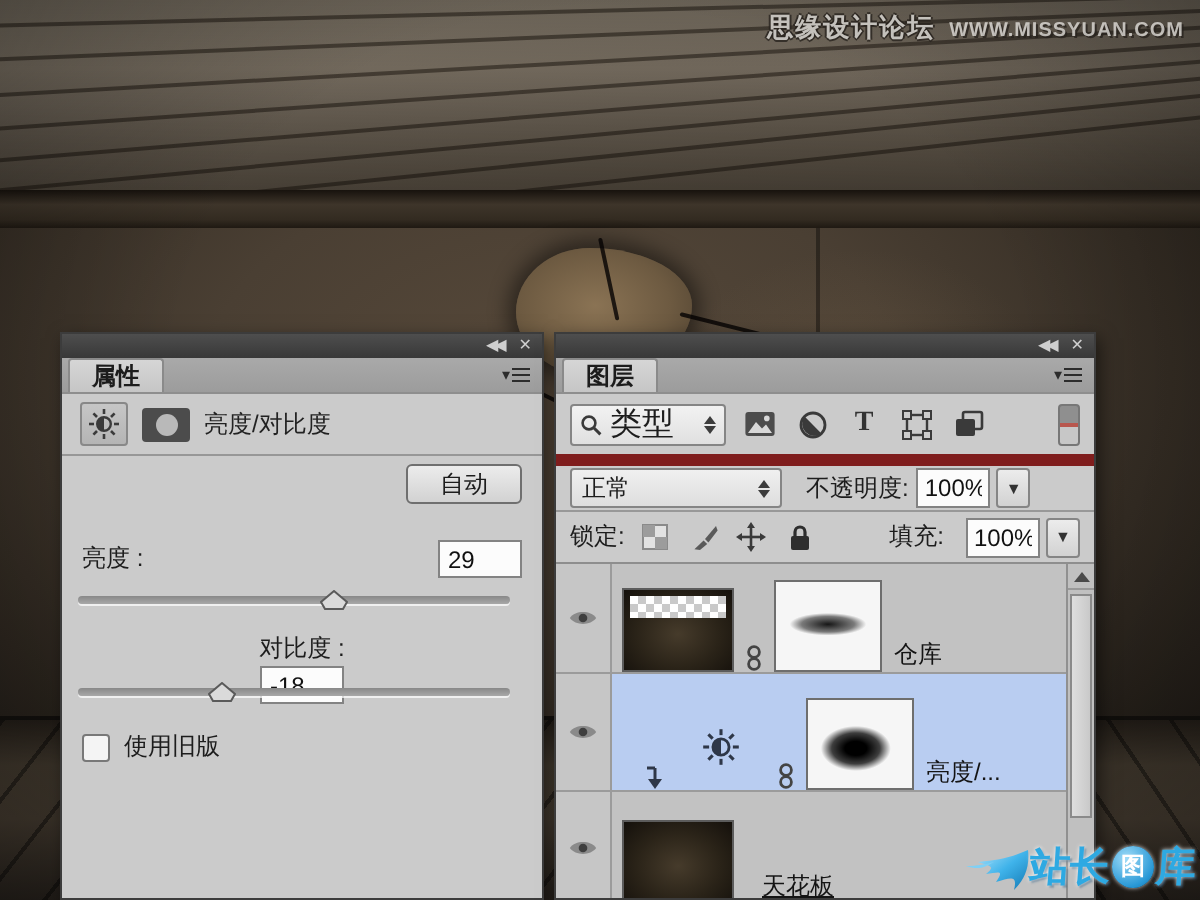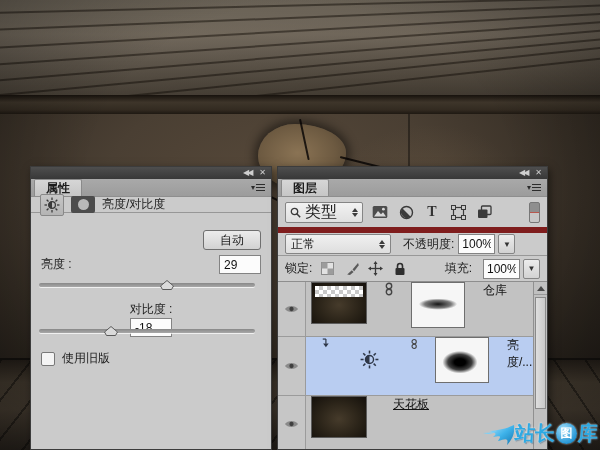--- a/index.html
+++ b/index.html
@@ -63,29 +63,29 @@
   .tabrow { height:18px; background:linear-gradient(180deg,#a9a9a9,#9c9c9c); display:flex; align-items:flex-end; flex:none;
     border-bottom:1px solid #8e8e8e; }
   .tab { height:17px; line-height:17px; padding:0 11px; background:linear-gradient(180deg,#d6d6d6,#c6c6c6);
     color:#1c1c1c; font-size:12px; margin-left:3px; border:1px solid #8a8a8a; border-bottom:none; border-radius:2px 2px 0 0;font-weight:bold; }
   .panelmenu { margin-left:auto; margin-right:6px; align-self:center; color:#2c2c2c; font-size:8px; display:flex; align-items:center; gap:1px; }
   .menu-lines { display:inline-block; width:9px; height:7px;
     background:linear-gradient(#2c2c2c 0 1px, transparent 1px 3px, #2c2c2c 3px 4px, transparent 4px 6px, #2c2c2c 6px 7px); }
 
   
   .props { left:30px; width:242px; }
-  .adj-header { height:16px; display:flex; align-items:center; gap:7px; padding:0 9px; flex:none;
+  .adj-header { height:31px; display:flex; align-items:center; gap:7px; padding:0 9px; flex:none;
     border-bottom:1px solid #979797; }
   .adj-icon-btn { width:24px; height:22px; background:linear-gradient(#c6c6c6,#b4b4b4); border:1px solid #888;
     border-radius:2px; display:flex; align-items:center; justify-content:center; }
   .mask-chip { width:24px; height:17px; background:#4c4c4c; border-radius:2px; display:flex; align-items:center; justify-content:center; }
   .mask-chip i { width:11px; height:11px; border-radius:50%; background:#b9b9b9; }
   .adj-title { font-size:12px; color:#222; }
   .props-body { flex:1; padding:0 10px; position:relative; }
-  .auto-btn { position:absolute; right:10px; top:17px; width:58px; height:20px; font-size:12px; color:#1d1d1d;
+  .auto-btn { position:absolute; right:10px; top:4px; width:58px; height:20px; font-size:12px; color:#1d1d1d;
     background:linear-gradient(#ececec,#d2d2d2); border:1px solid #6f6f6f; border-radius:3px; text-align:center; line-height:18px; }
   .fieldrow { position:absolute; left:10px; right:10px; display:flex; justify-content:space-between; align-items:center; }
   .frow-b { top:42px; } .frow-c { top:88px;flex-direction:column; }
   .flabel { font-size:12px; color:#1d1d1d; }
   .num-input { width:42px; height:19px; font-size:12px; color:#111; padding:0 4px; background:#fcfcfc;
     border:1px solid #838383; font-family:"Liberation Sans",sans-serif; }
   .slider { position:absolute; left:8px; right:16px; height:12px; }
   .sl-b { top:66px; } .sl-c { top:112px; }
   .track { position:absolute; left:0; right:0; top:4px; height:4px; background:linear-gradient(#888,#a8a8a8);
     border-radius:2px; box-shadow:0 1px 0 rgba(255,255,255,.7); }
@@ -120,21 +120,21 @@
     border:1px solid #838383; font-family:"Liberation Sans",sans-serif; }
   .pct-arrow { width:17px; height:20px; margin-left:3px; background:linear-gradient(#ececec,#d2d2d2);
     border:1px solid #858585; border-radius:2px; font-size:8px; color:#333; display:flex; align-items:center; justify-content:center; }
   .lockrow { height:26px; border-top:1px solid #989898; display:flex; align-items:center; padding:0 7px; gap:7px; flex:none; }
   .lk-ico { width:17px; height:17px; display:flex; align-items:center; justify-content:center; }
   .fill-label { margin-left:auto; }
   .layerlist { position:relative; flex:1; border-top:1px solid #8e8e8e; background:#c2c2c2; overflow:hidden; }
   .lrow { display:flex; align-items:stretch; border-bottom:1px solid #9b9b9b; }
   .r1 { height:55px; } .r2 { height:59px; } .r3 { height:57px; }
   .eyecell { width:28px; flex:none; border-right:1px solid #9b9b9b; display:flex; align-items:center; justify-content:center; background:#c6c6c6; }
-  .lcontent { flex:1; display:flex; align-items:flex-start; gap:18px; padding-left:5px; padding-right:16px; }
+  .lcontent { flex:1; display:flex; align-items:flex-end; gap:6px; padding-left:5px; padding-right:16px; }
   .r2 .lcontent { background:#b9cdf1; padding-left:14px; }
   .lthumb { width:56px; height:42px; border:1px solid #5c5c5c; flex:none;
     background:radial-gradient(ellipse at 50% 55%, #463b2b 0%, #2a2318 55%, #14100b 100%); position:relative; }
   .lthumb .checker { position:absolute; left:3px; right:3px; top:3px; height:11px; background-color:#fff;
     background-image:linear-gradient(45deg,#c9c9c9 25%,transparent 25%,transparent 75%,#c9c9c9 75%),
                      linear-gradient(45deg,#c9c9c9 25%,transparent 25%,transparent 75%,#c9c9c9 75%);
     background-size:8px 8px; background-position:0 0,4px 4px; }
   .lmask { width:54px; height:46px; border:1px solid #6e6e6e; background:#f6f6f6; flex:none; position:relative; overflow:hidden; }
   .m1::before { content:''; position:absolute; inset:0;
     background:radial-gradient(ellipse 46% 16% at 50% 48%, rgba(10,10,10,.95) 0%, rgba(20,20,20,.55) 55%, transparent 80%); }
@@ -178,20 +178,22 @@
         <div class="crackline ck2"></div>
       <div class="crackline ck3"></div>
         <div class="crackline ck4"></div>
       <div class="seam"></div>
     </div>
     <div class="floor"></div>
     <div class="vignette"></div>
   </div>
 
   <div class="wm-top">
+    <span class="wm-site">思缘设计论坛</span>
+    <span class="wm-url">WWW.MISSYUAN.COM</span>
   </div>
 
   <div class="panel props">
     <div class="topbar">
       <span class="tb-btn collapse-glyph">◀◀</span>
       <span class="tb-btn">✕</span>
     </div>
     <div class="tabrow">
       <span class="tab">属性</span>
       <span class="panelmenu">

